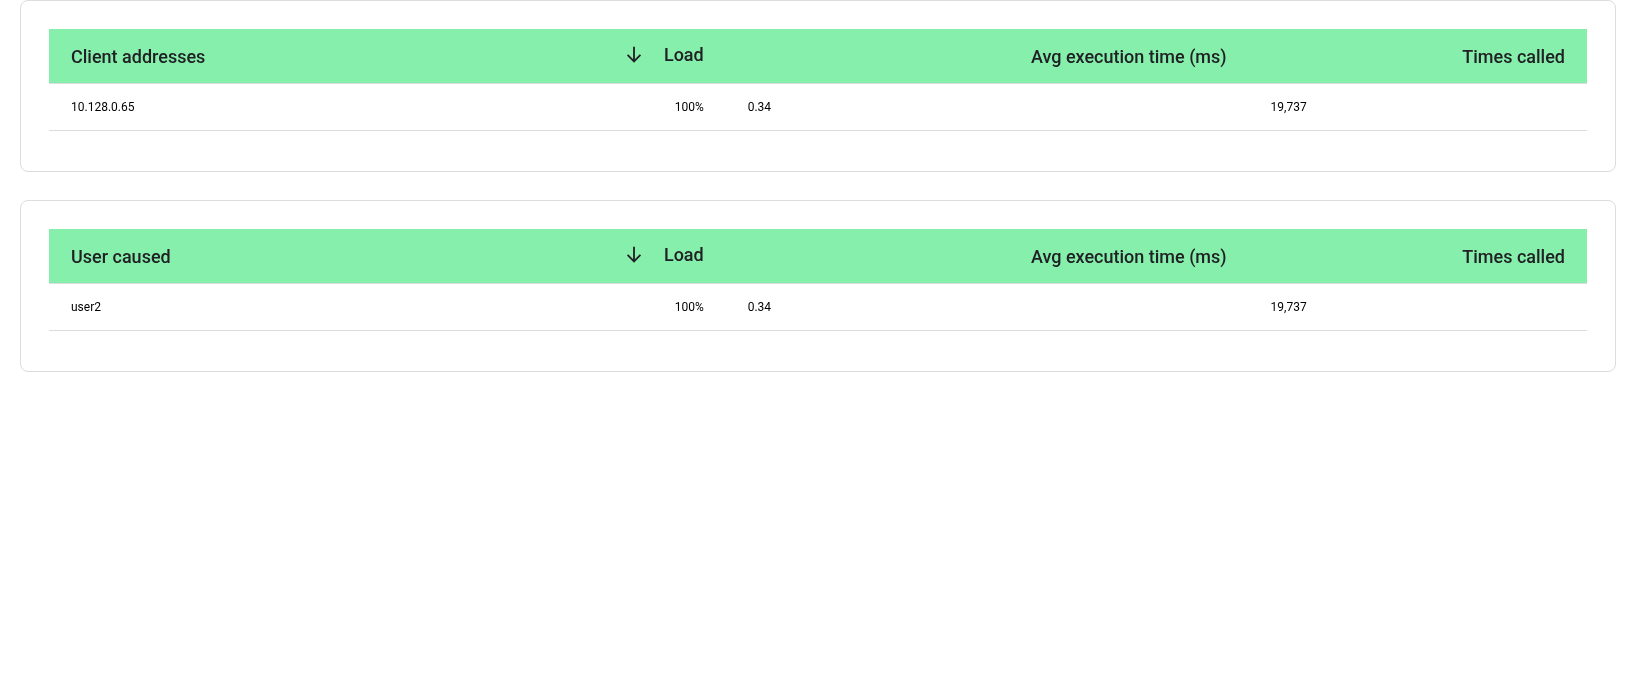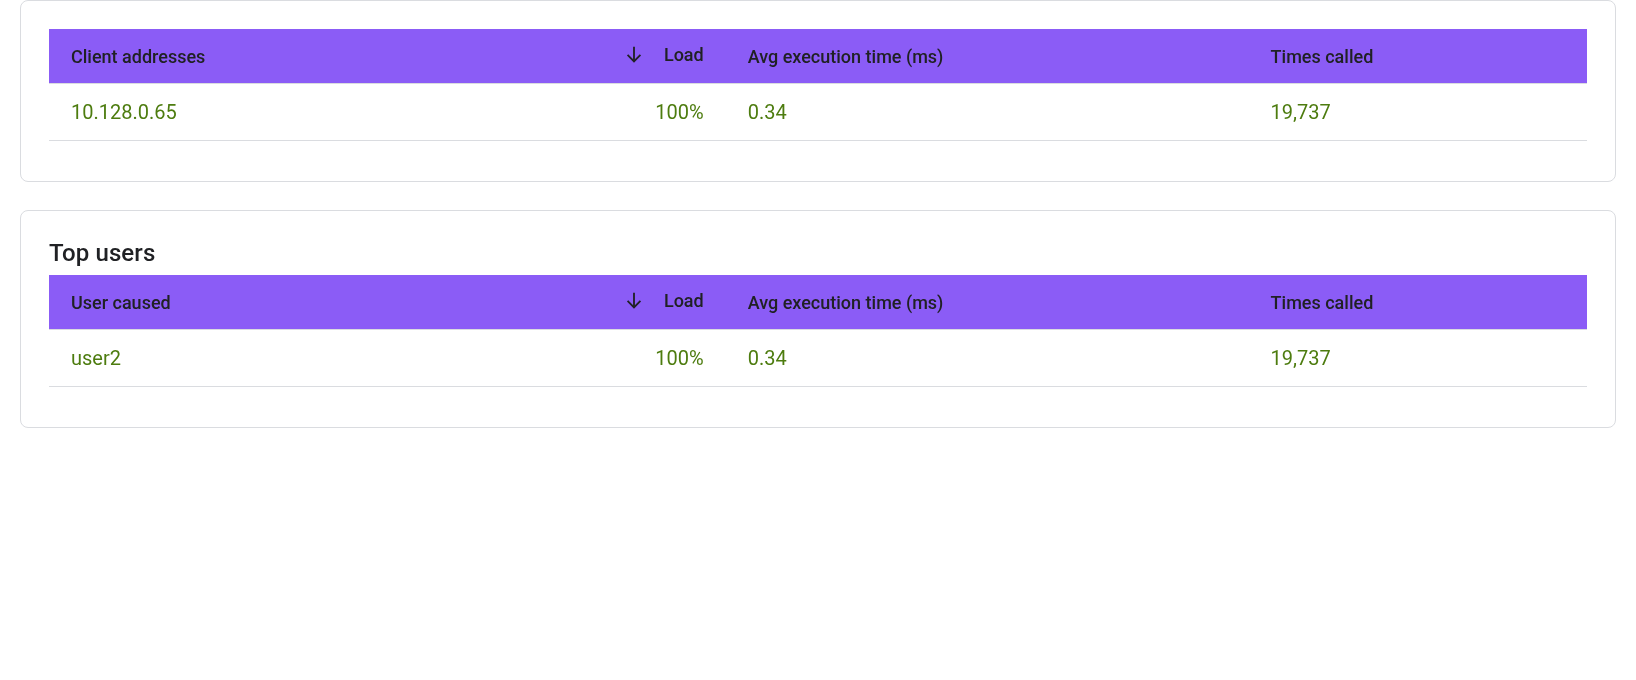--- a/index.html
+++ b/index.html
@@ -35,40 +35,41 @@
       font-weight: 400;
       color: #202124;
       margin-bottom: 48px;
       letter-spacing: 0.1px;
     }
     .data-table {
       width: 100%;
       border-collapse: collapse;
     }
     .data-table thead tr {
-      background: #8b5cf6;
+      background: #86efac;
     }
     .data-table th {
       padding: 14px 22px;
       font-size: 18px;
       font-weight: 500;
       color: #202124;
       text-align: left;
       white-space: nowrap;
       border-bottom: 1px solid #dadce0;
     }
     .data-table th.col-right {
+      text-align: right;
     }
     .data-table th.col-sort {
       text-align: right;
     }
     .data-table td {
       padding: 16px 22px;
-      font-size: 20px;
-      color: #4d7c0f;
+      font-size: 12px;
+      color: #000000;
       border-bottom: 1px solid #dadce0;
     }
     .data-table td.col-right {
     }
     .data-table td.col-sort {
       text-align: right;
     }
     .sort-header {
       display: inline-flex;
       align-items: center;
@@ -127,21 +128,20 @@
         <td class="col-name">10.128.0.65</td>
         <td class="col-load col-sort">100%</td>
         <td class="col-avg col-right">0.34</td>
         <td class="col-times col-right">19,737</td>
       </tr>
     </tbody>
   </table>
 </div>
 
 <div class="card">
-  <h2 class="section-title">Top users</h2>
   <table class="data-table">
     <thead>
       <tr>
         <th class="col-name">
           <span>User caused</span>
         </th>
         <th class="col-load col-sort">
           <span class="sort-header">
             <span class="sort-arrow">
               <svg viewBox="0 0 24 24">

